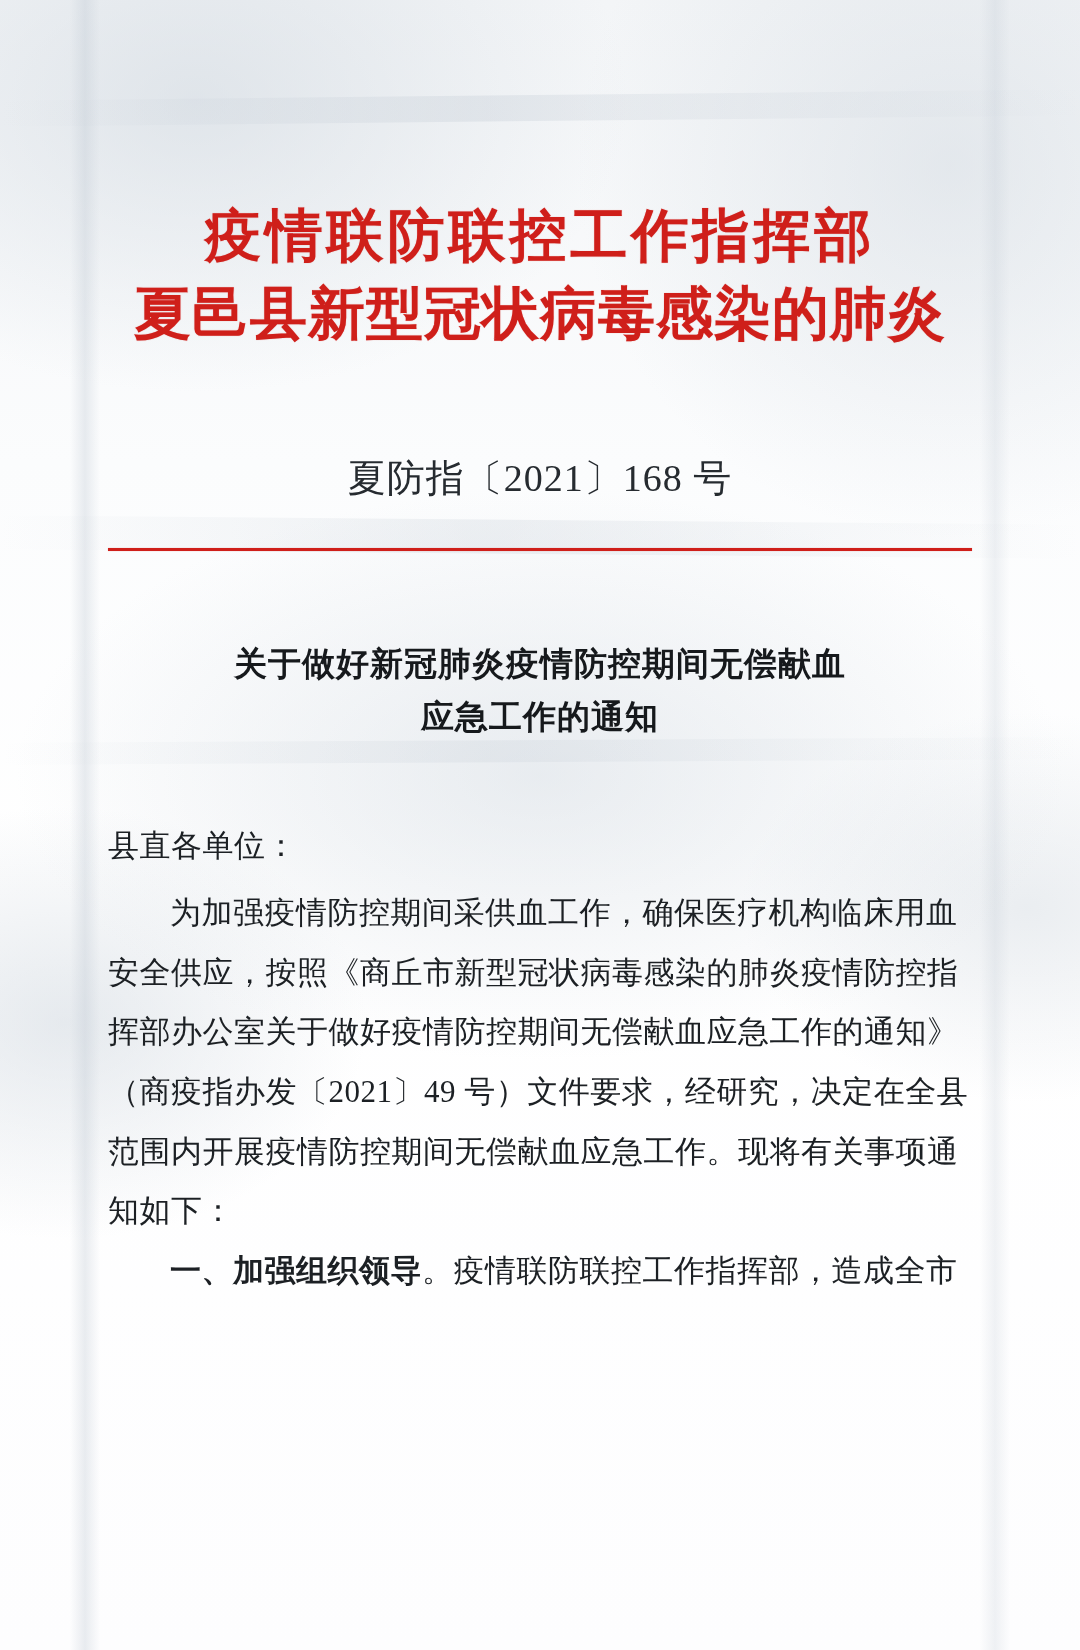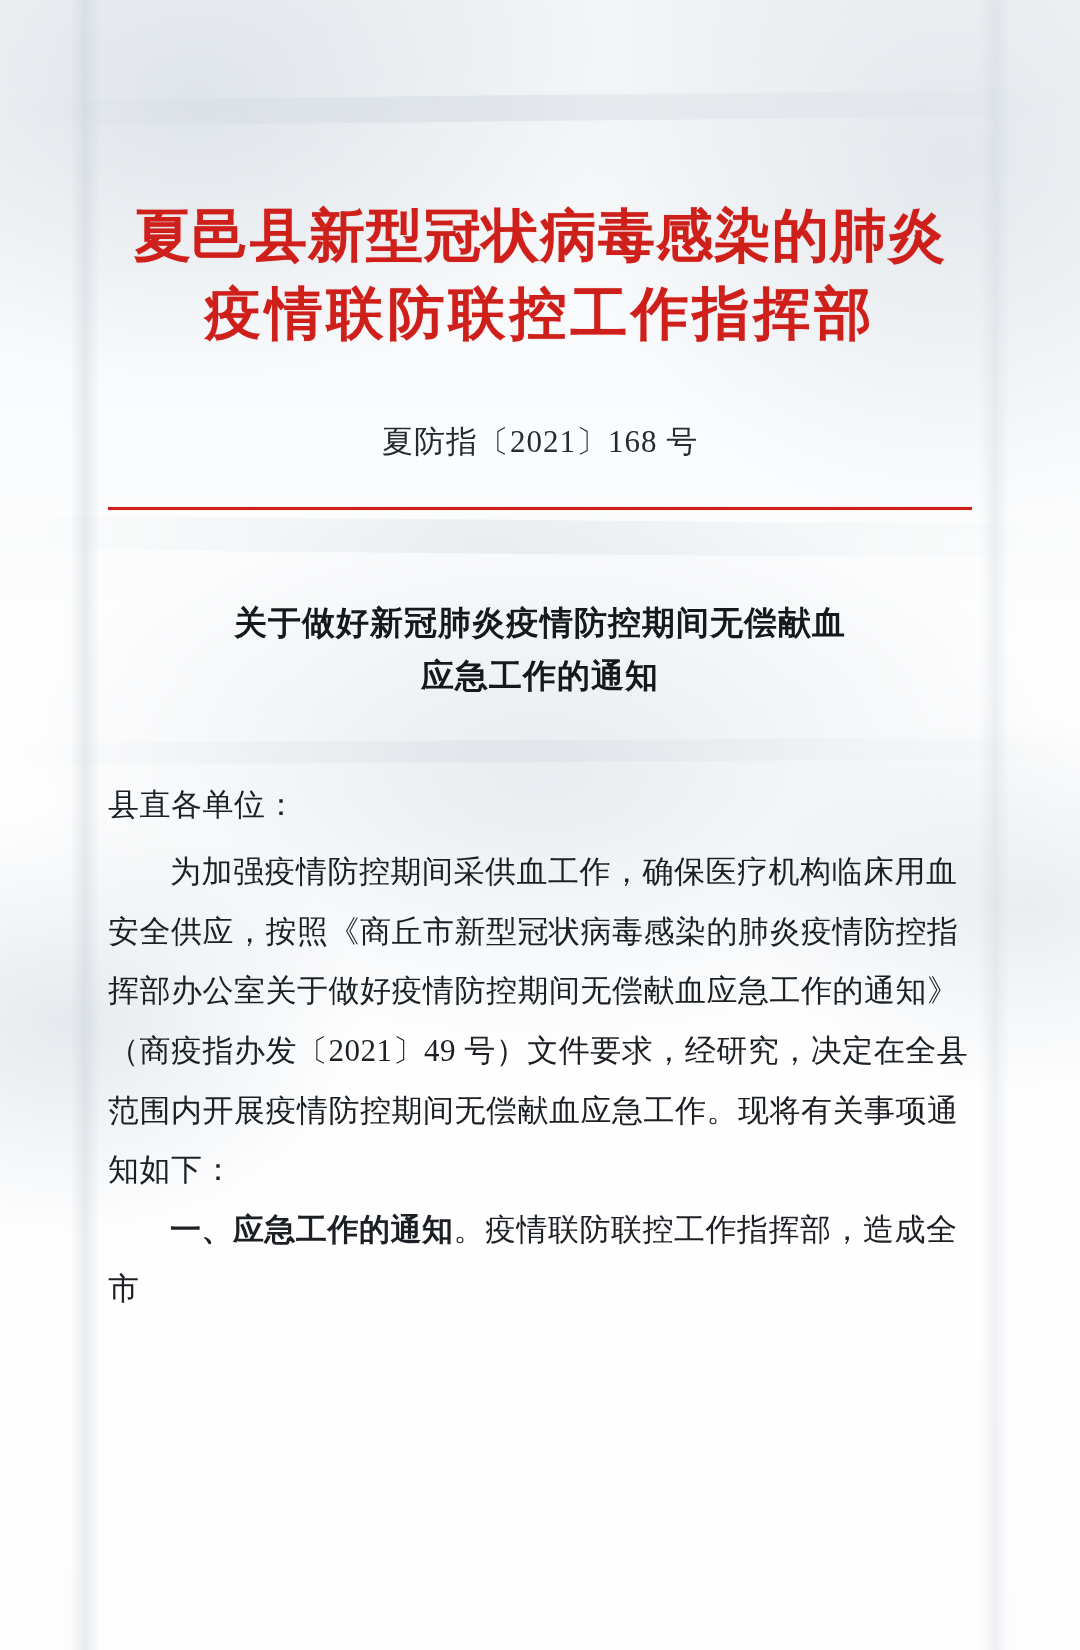--- a/index.html
+++ b/index.html
@@ -65,23 +65,23 @@
     font-size: 57px;
     line-height: 1.36;
     letter-spacing: 1px;
     text-shadow: 0 0 1px rgba(207,31,26,0.45);
   }
   .masthead .line { display: block; white-space: nowrap; }
   .masthead .line2 { letter-spacing: 4px; }
 
   
   .doc-number {
-    margin-top: 70px;
+    margin-top: 102px;
     text-align: center;
-    font-size: 31px;
+    font-size: 38px;
     color: #262b30;
     letter-spacing: 1px;
   }
 
   
   .red-rule {
     margin: 44px 0 0 0;
     height: 3px;
     background: #cf1f1a;
     width: 100%;
@@ -121,33 +121,33 @@
 
   <div class="crease c1"></div>
   <div class="crease c2"></div>
   <div class="crease c3"></div>
   <div class="vcrease v1"></div>
   <div class="vcrease v2"></div>
 
   <div class="content">
 
     <div class="masthead">
+      <span class="line line2">疫情联防联控工作指挥部</span>
       <span class="line line1">夏邑县新型冠状病毒感染的肺炎</span>
-      <span class="line line2">疫情联防联控工作指挥部</span>
     </div>
 
     <div class="doc-number">夏防指〔2021〕168 号</div>
 
     <div class="red-rule"></div>
 
     <div class="doc-title">
       <span class="tline">关于做好新冠肺炎疫情防控期间无偿献血</span>
       <span class="tline">应急工作的通知</span>
     </div>
 
     <div class="body-text">
       <p class="salutation">县直各单位：</p>
       <p class="indent">为加强疫情防控期间采供血工作，确保医疗机构临床用血安全供应，按照《商丘市新型冠状病毒感染的肺炎疫情防控指挥部办公室关于做好疫情防控期间无偿献血应急工作的通知》（商疫指办发〔2021〕49 号）文件要求，经研究，决定在全县范围内开展疫情防控期间无偿献血应急工作。现将有关事项通知如下：</p>
-      <p class="indent"><span class="bold-run">一、应急工作的通知</span><span>。疫情联防联控工作指挥部，造成全市</span></p>
+      <p class="indent"><span class="bold-run">一、加强组织领导</span><span>。疫情联防联控工作指挥部，造成全市</span></p>
     </div>
 
   </div>
 </div>
 
 </body></html>

